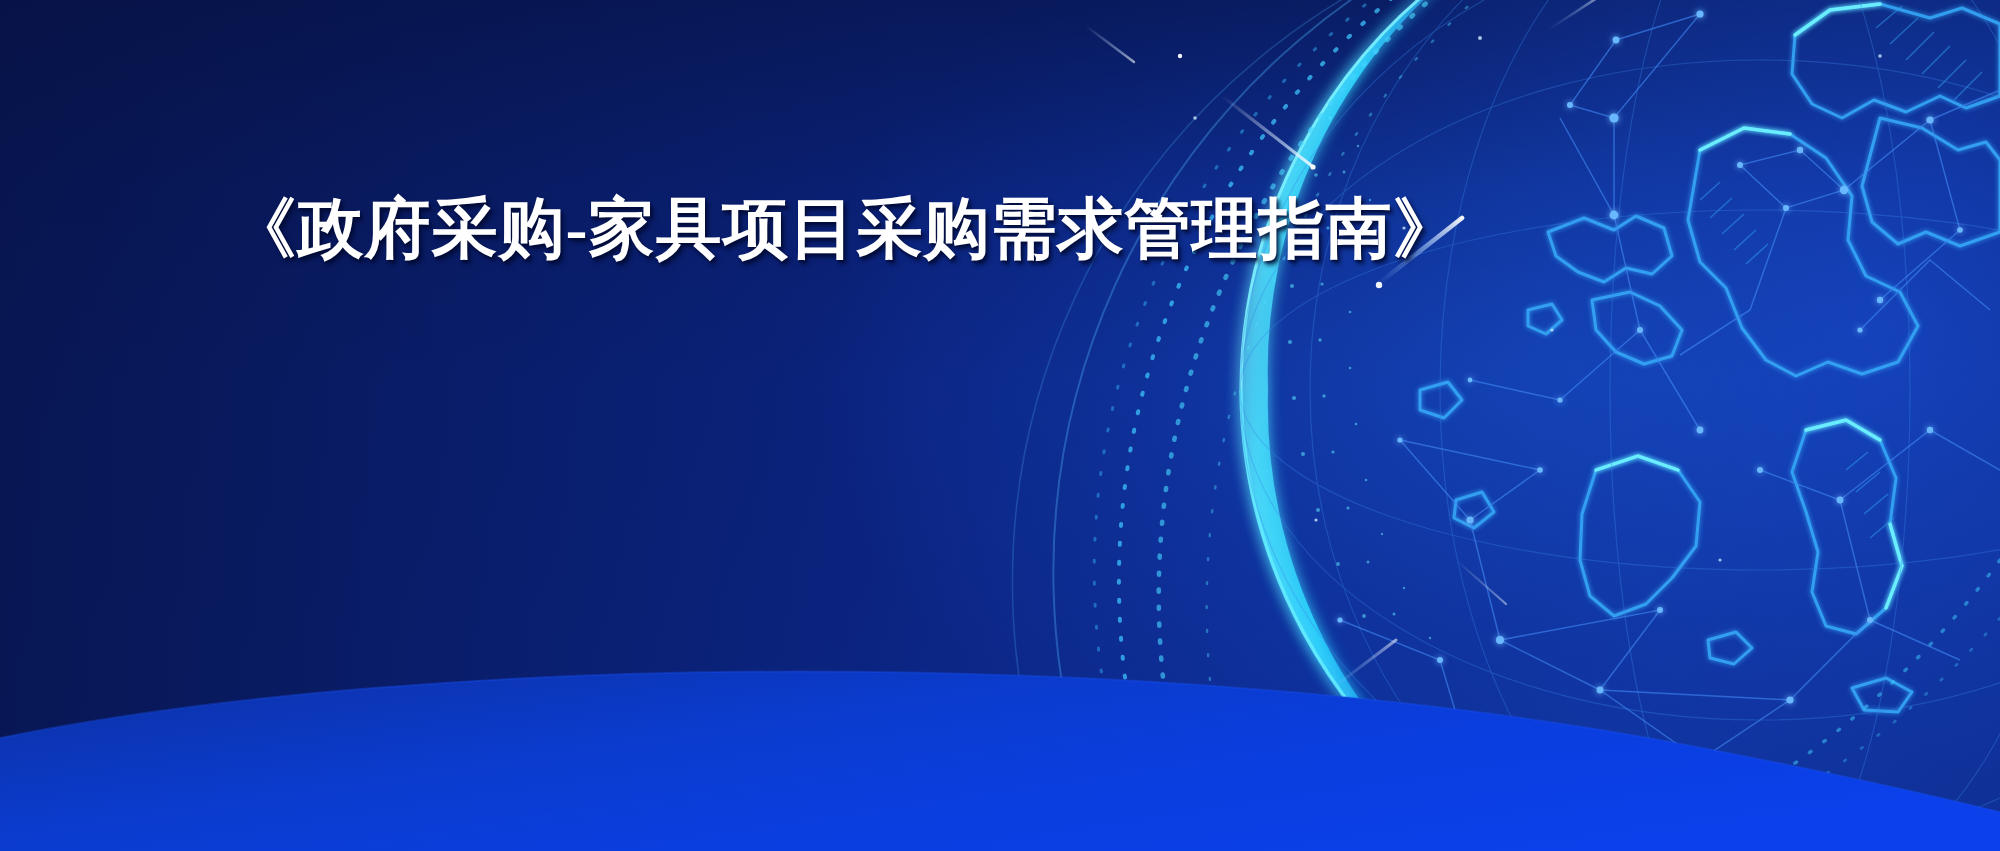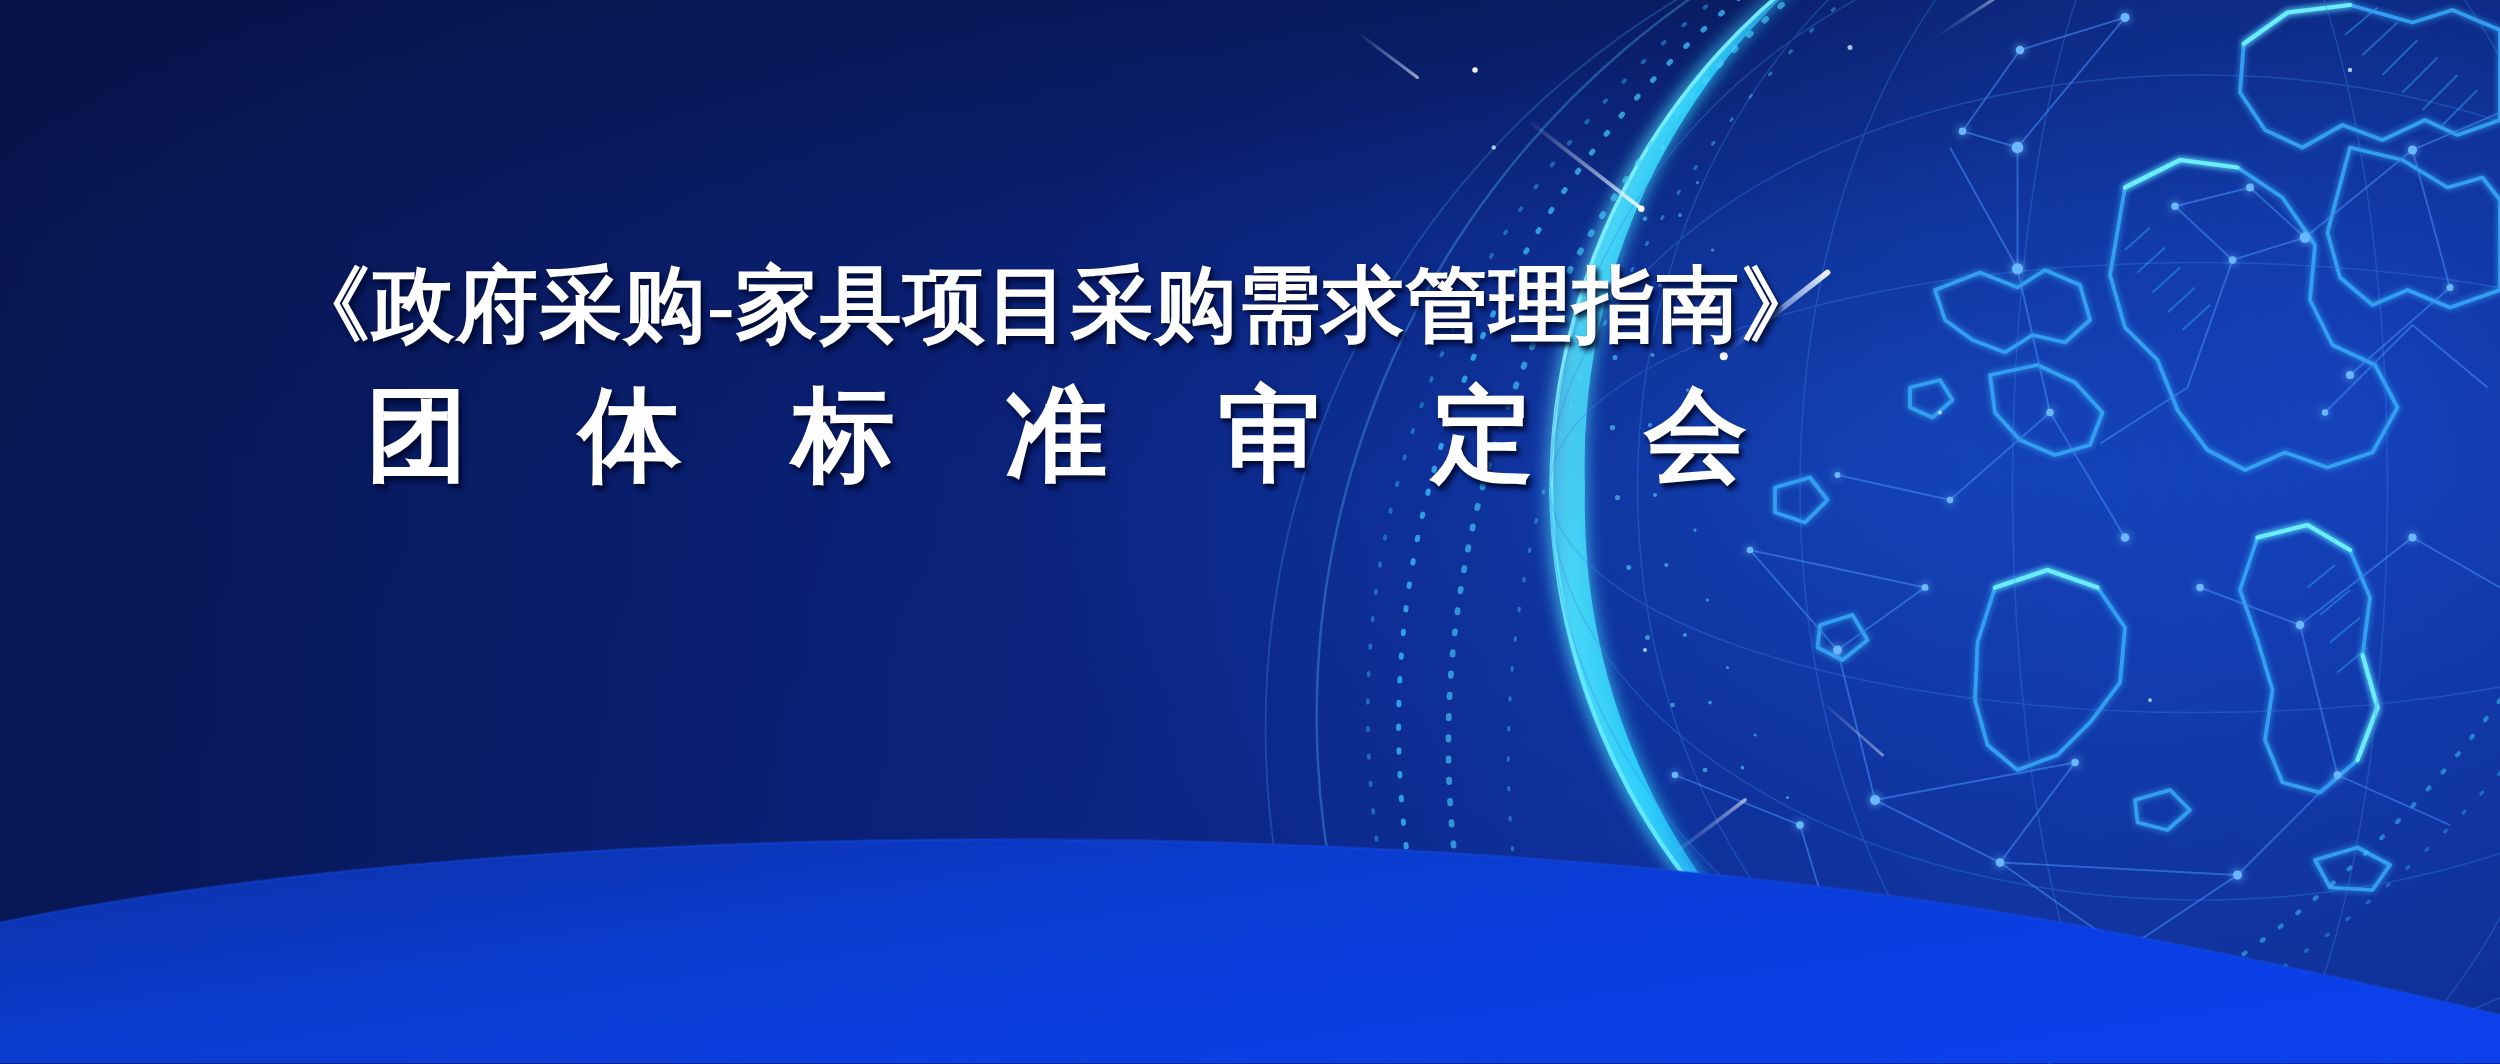--- a/index.html
+++ b/index.html
@@ -63,21 +63,21 @@
     pointer-events: none;
   }
 
   
   .wave-layer { z-index: 6; }
 
   
   .title-block {
     position: absolute;
     left: 0;
-    top: 212px;
+    top: 196px;
     width: 1690px;
     z-index: 20;
     text-align: center;
     pointer-events: none;
   }
   .title-line {
     color: #ffffff;
     font-weight: 700;
     white-space: nowrap;
     line-height: 1.0;
@@ -377,16 +377,15 @@
         <stop offset="100%" stop-color="#0b40ea"></stop>
       </linearGradient>
     </defs>
     <path d="M0 738 C 420 652, 1140 646, 1660 740 C 1790 764, 1910 790, 2000 812
              L2000 851 L0 851 Z" fill="url(#waveGrad)"></path>
     <path d="M0 738 C 420 652, 1140 646, 1660 740 C 1790 764, 1910 790, 2000 812" fill="none" stroke="#1a50f0" stroke-width="2" opacity="0.35"></path>
   </svg>
 
   <div class="title-block">
     <div class="title-line title-line-1">《政府采购-家具项目采购需求管理指南》</div>
-    <div class="title-line title-line-2">团 体 标 准 审 定 会</div>
   </div>
 
 </div>
 
 </body></html>

